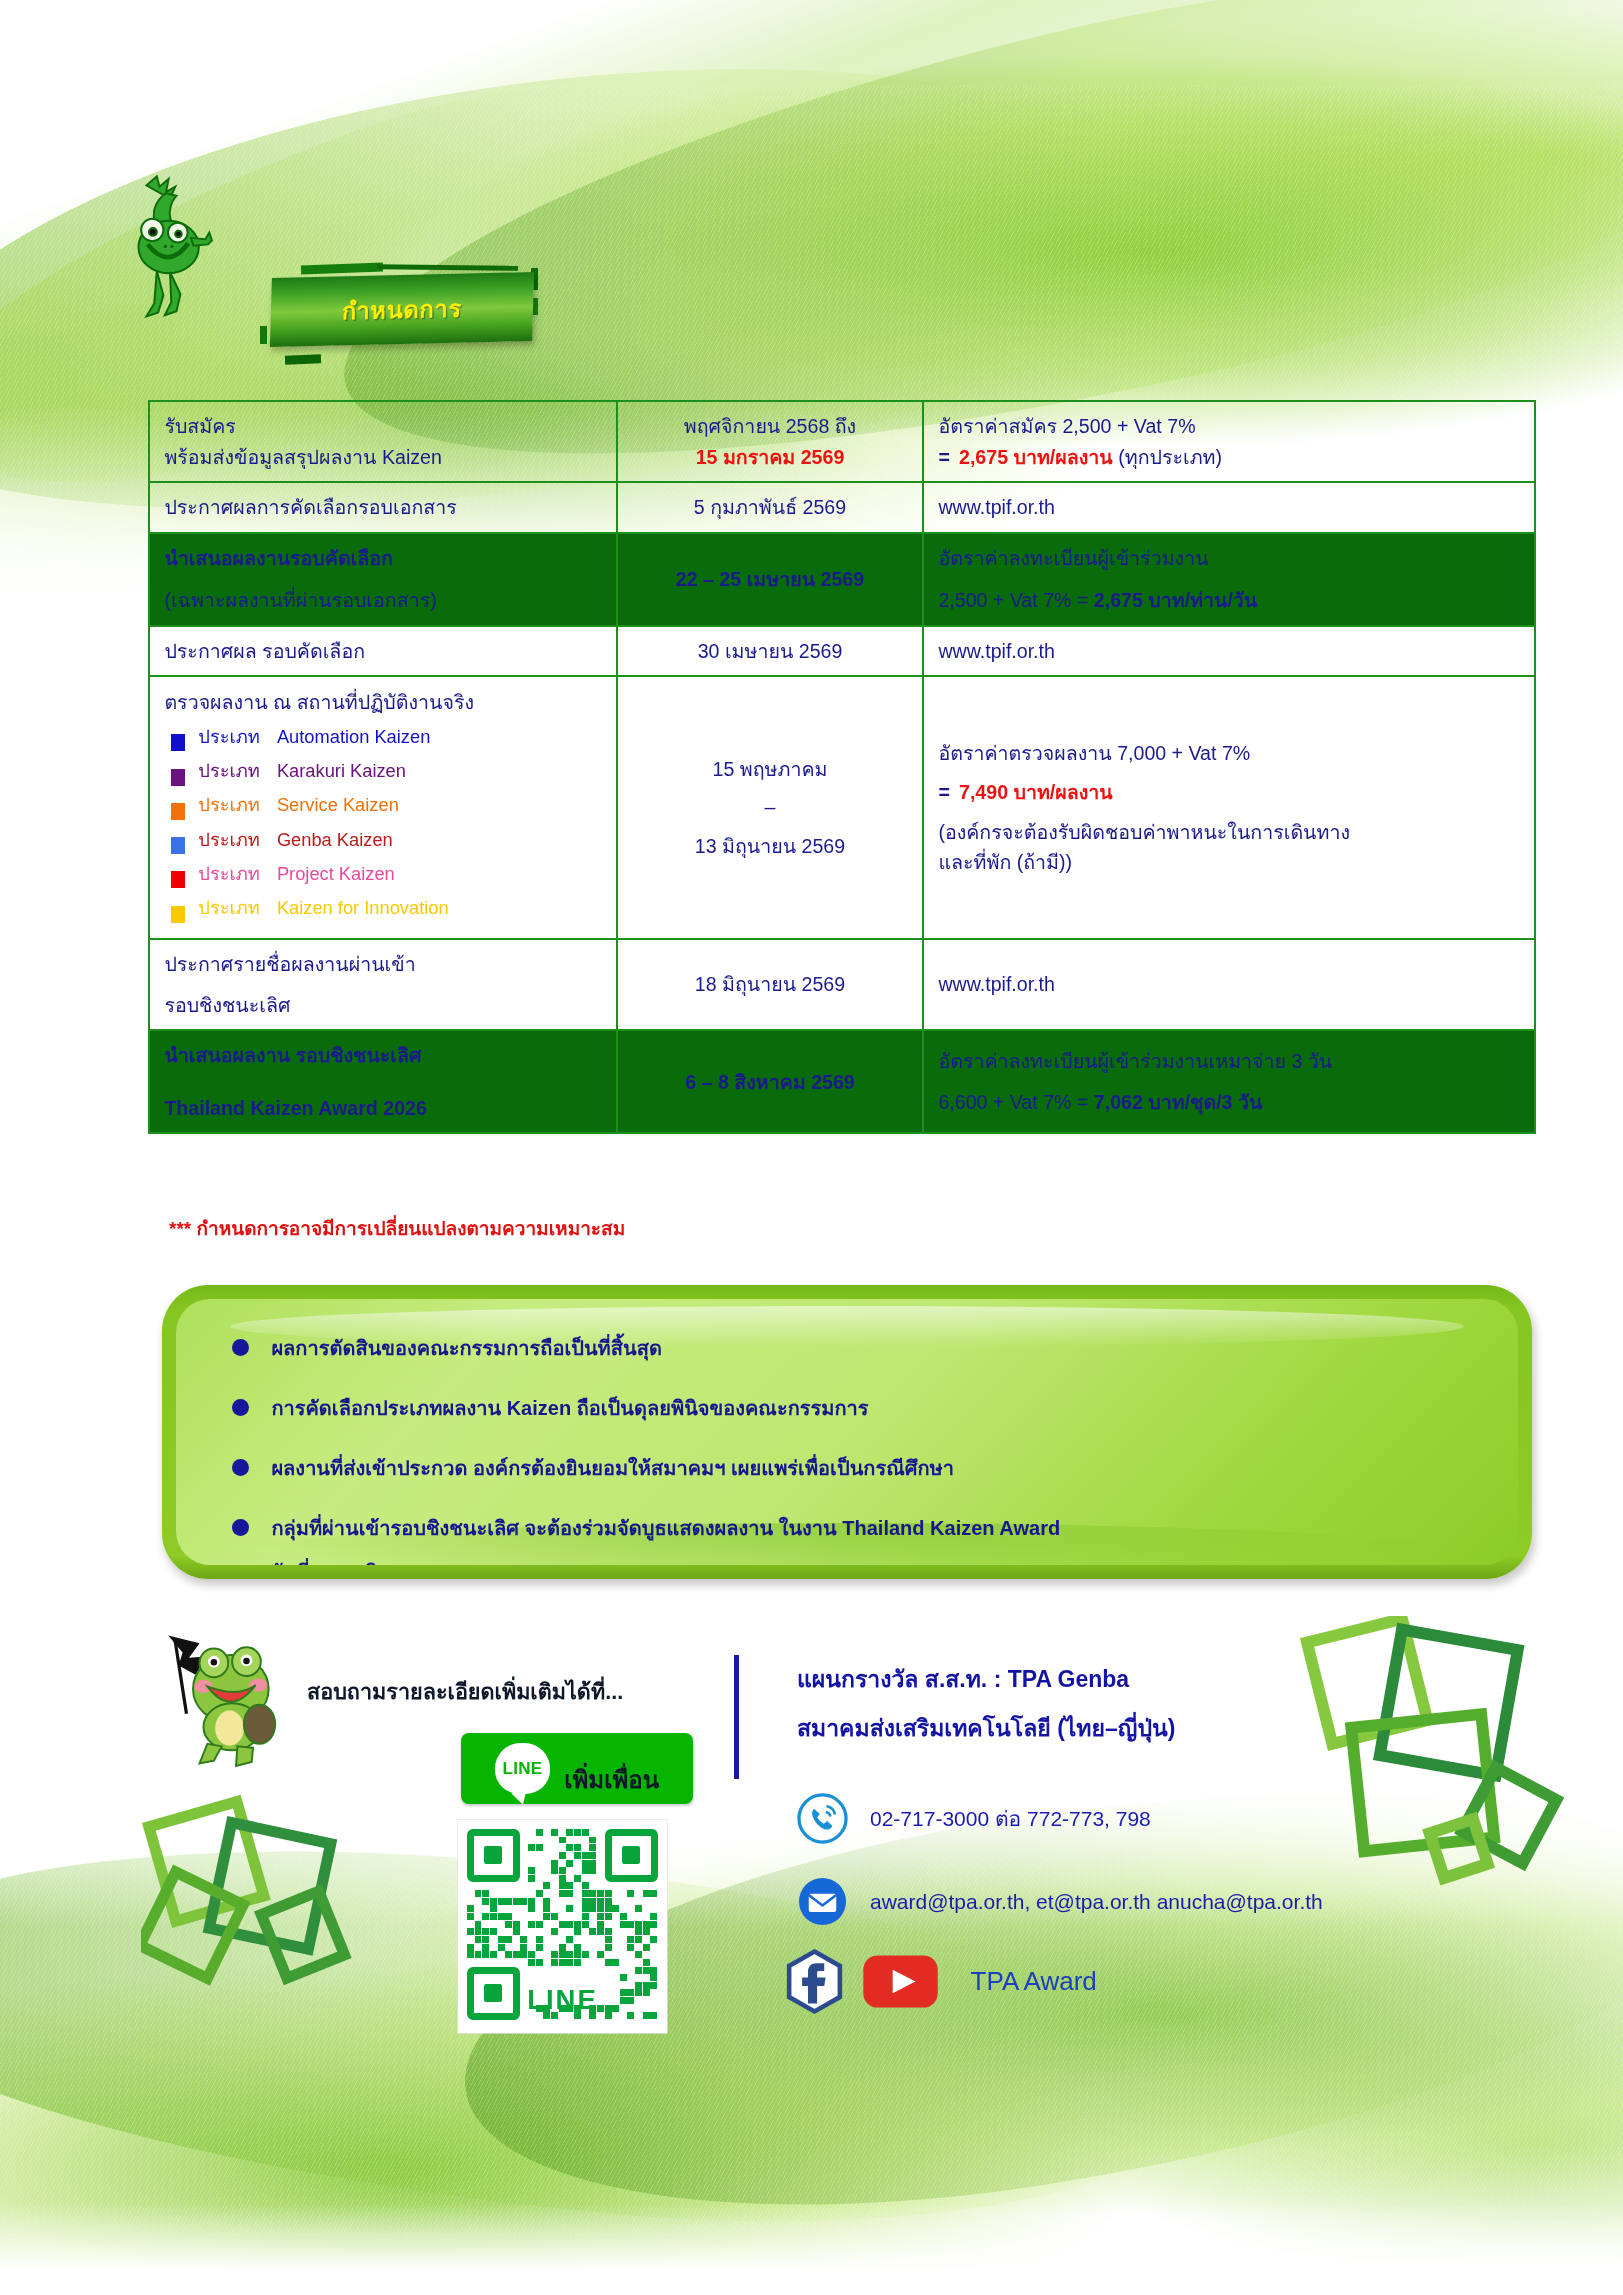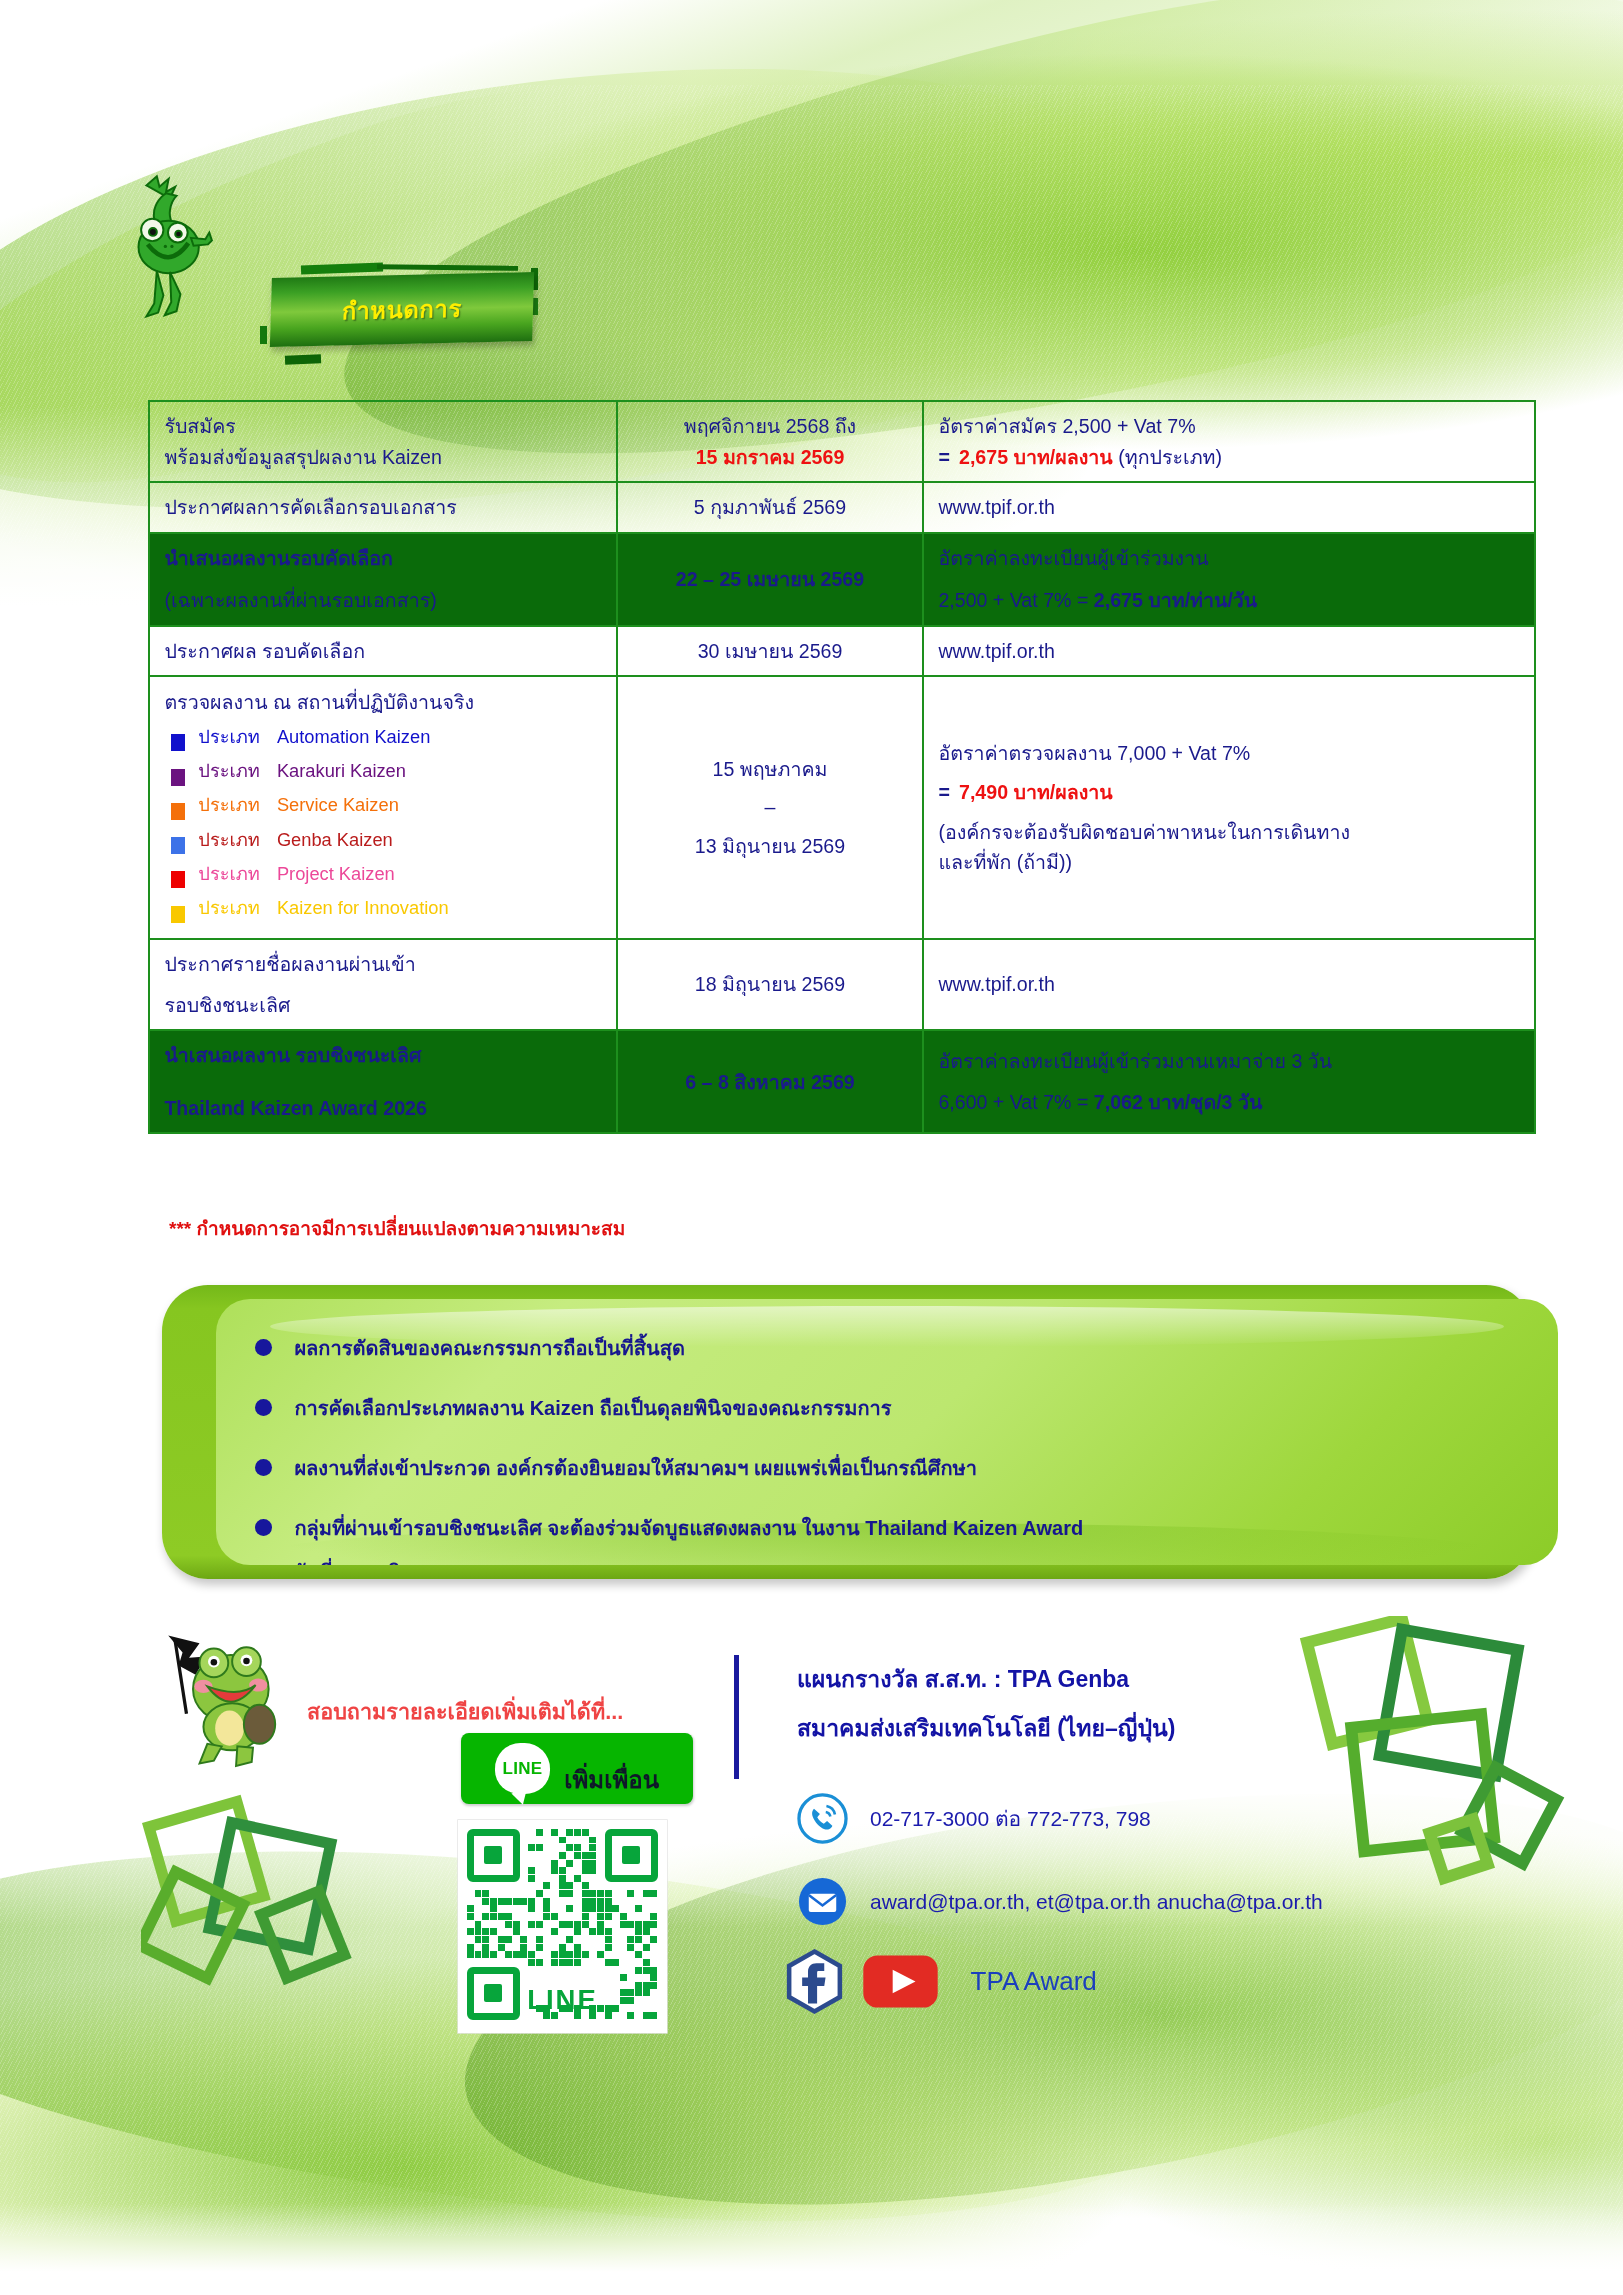--- a/index.html
+++ b/index.html
@@ -181,22 +181,21 @@
     background: linear-gradient(to bottom, #74b819 0%, #86c620 8%, #8ecb25 92%, #6ca713 100%);
     box-shadow: 2.6px 5.2px 9.2px rgba(0,0,0,0.22);
     padding: 14.4px;
   }
   #conditions-inner {
     position: relative;
     width: 100%; height: 100%;
     border-radius: 34px;
     background: linear-gradient(135deg, #aee05a 0%, #c6ec80 22%, #bce76f 52%, #9ed73c 80%, #8ccc28 100%);
     overflow: hidden;
-    padding: 34px 39px 0 39px;
-    margin-left: 40px;
+    padding: 34px 39px 0 56px;
   }
   #conditions-inner .gloss-top {
     position: absolute; left: 4%; top: 6.5px; width: 92%; height: 41px;
     background: linear-gradient(to bottom, rgba(255,255,255,0.55), rgba(255,255,255,0));
     border-radius: 50%;
   }
   #conditions-inner .gloss-bot {
     position: absolute; left: 3%; bottom: -23.6px; width: 94%; height: 65px;
     background: radial-gradient(ellipse at 50% 0%, rgba(120,190,30,0.55), rgba(120,190,30,0) 72%);
     border-radius: 50%;
@@ -213,22 +212,22 @@
   }
   .cond-text { font-size: 20px; color: #16168f; line-height: 1.5; font-weight: 600; }
   .cond-sub { font-size: 20px; color: #16168f; margin: -17px 0 0 39px; position: relative; z-index: 2; font-weight: 600; }
 
   
   #footer { position: absolute; left: 0; top: 1622px; width: 1623px; height: 458px; }
 
   .frog-bottom { position: absolute; left: 160px; top: 6.5px; width: 141px; height: 150px; }
 
   #ask-text {
-    position: absolute; left: 307px; top: 72px;
-    font-size: 21.6px; font-weight: bold; color: #ef4444;
+    position: absolute; left: 307px; top: 52px;
+    font-size: 21.6px; font-weight: bold; color: #0f172a;
   }
 
   #line-button {
     position: absolute; left: 461px; top: 111px;
     width: 232px; height: 71px;
     background: #06b500; border-radius: 7.9px;
     display: flex; align-items: center; justify-content: center; gap: 14.4px;
     box-shadow: 0.7px 1.3px 2.6px rgba(0,0,0,0.2);
   }
   .line-bubble {

